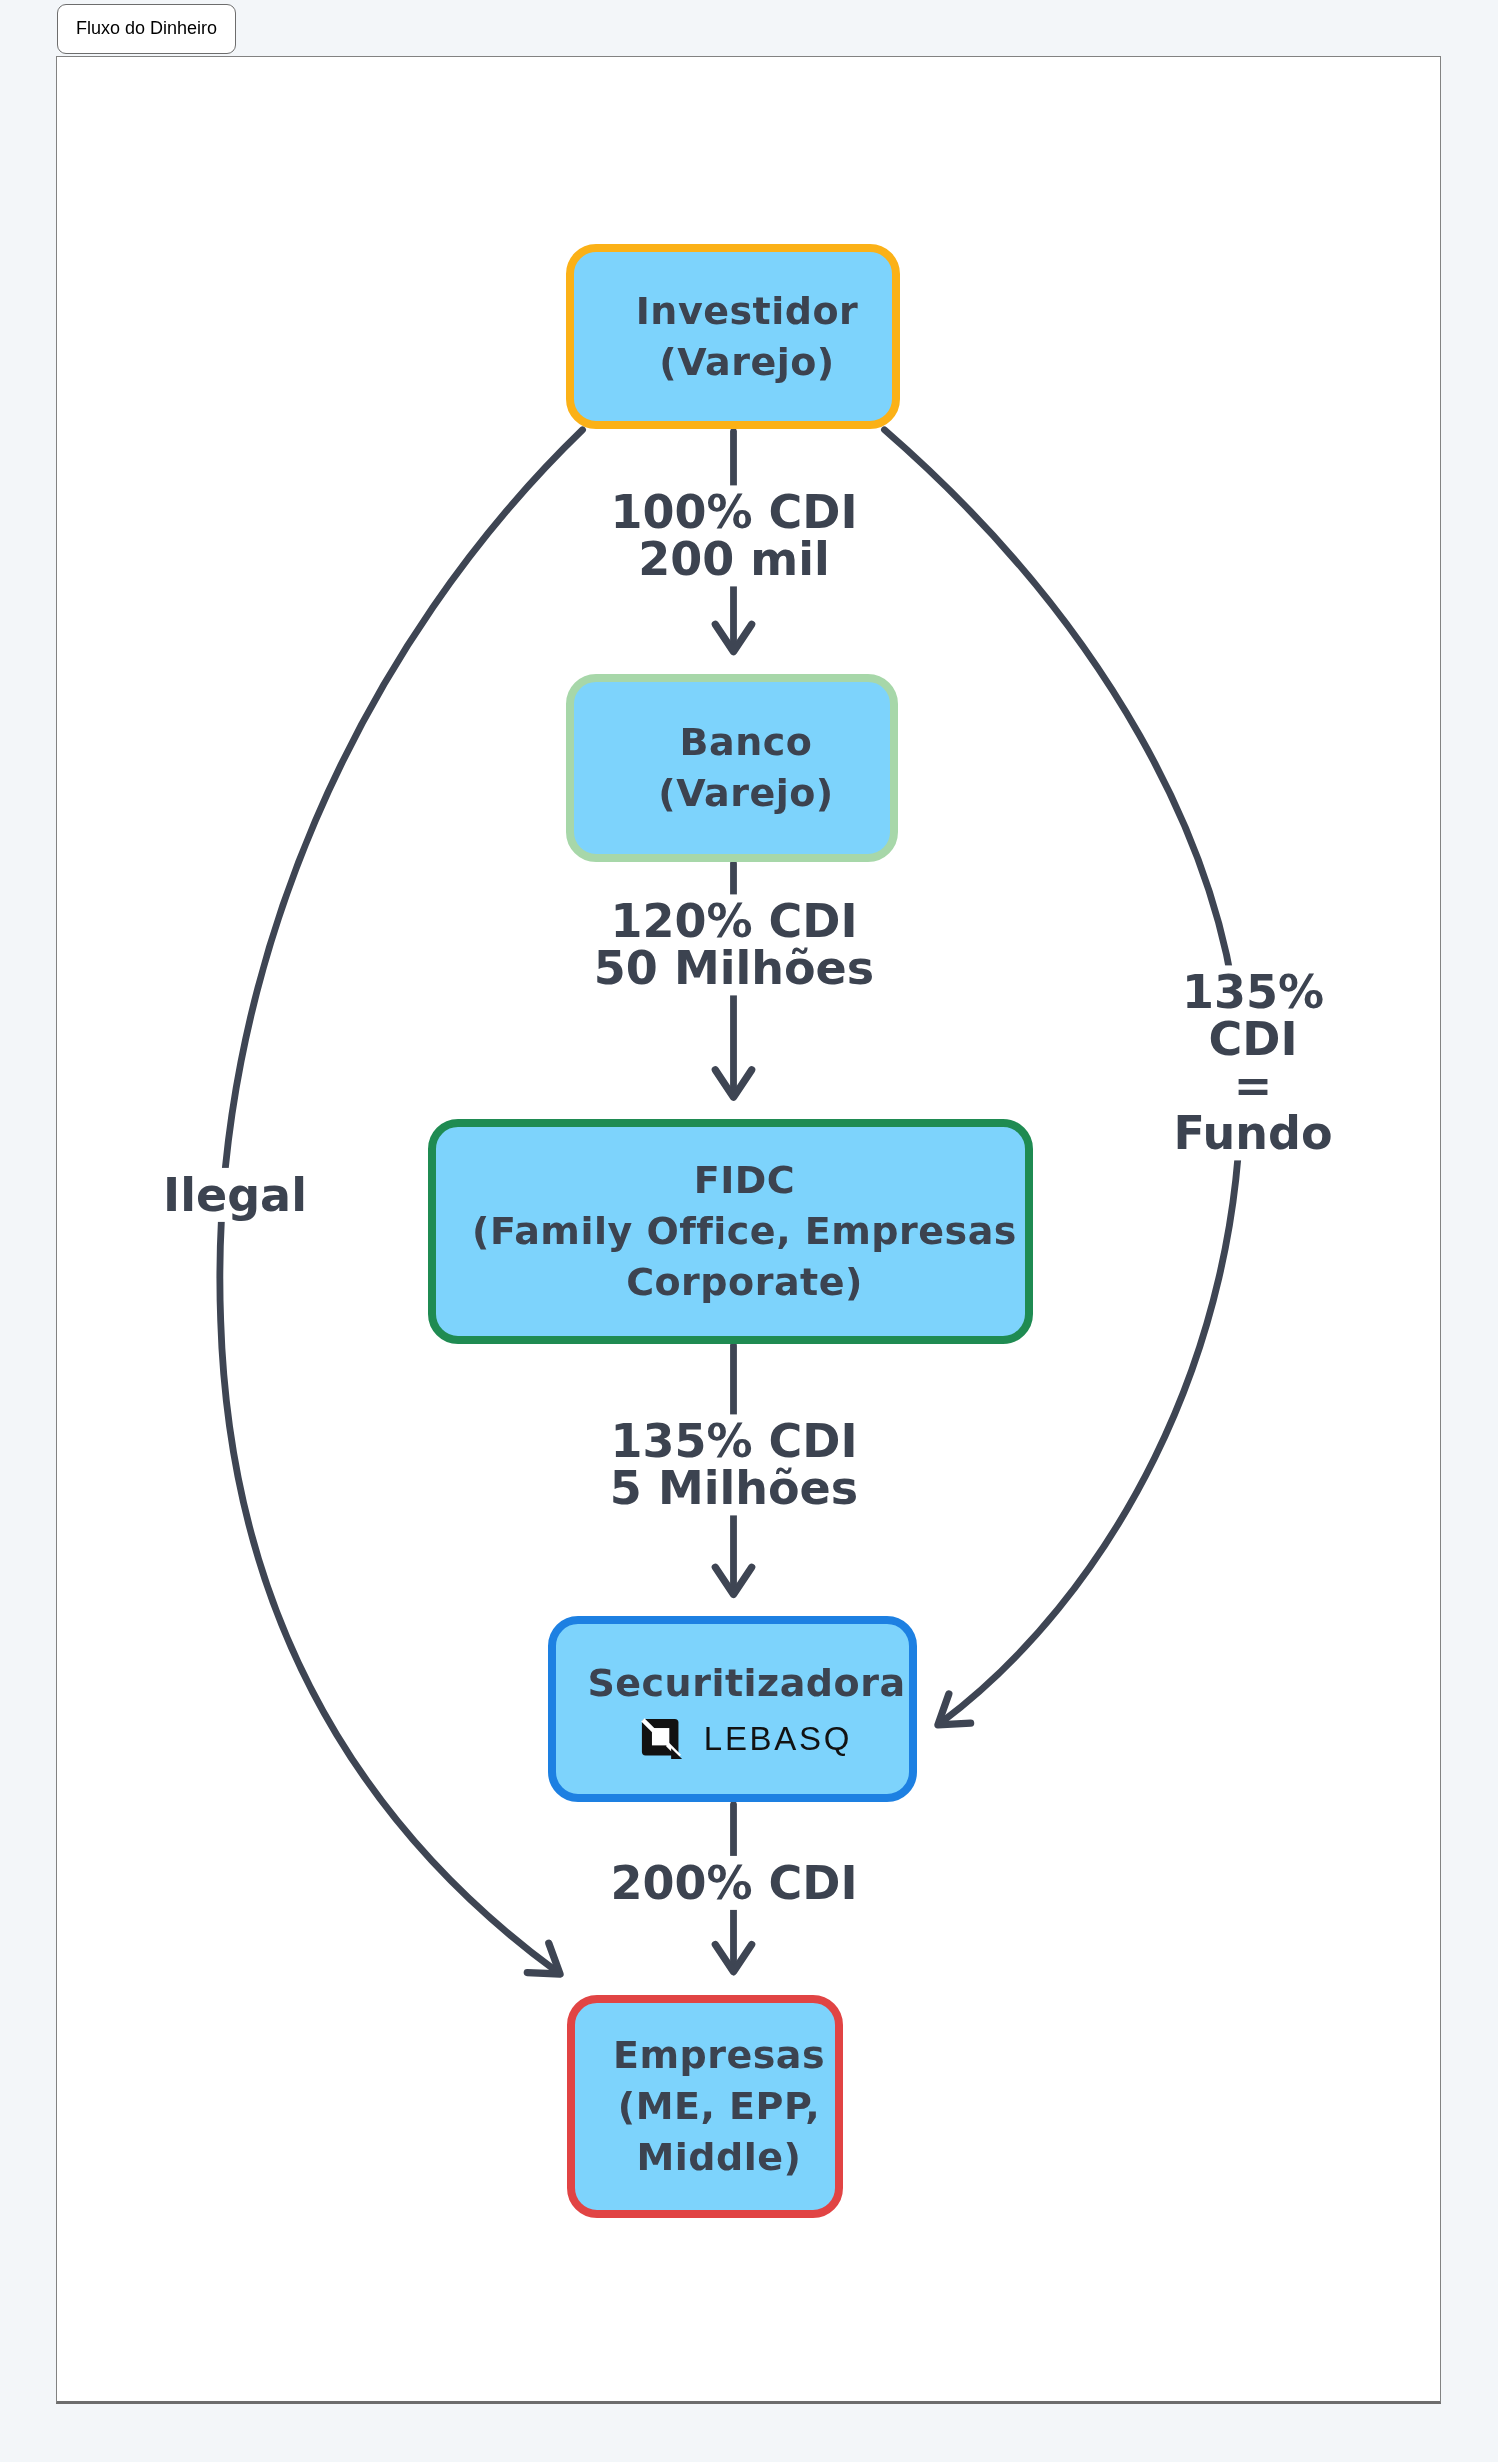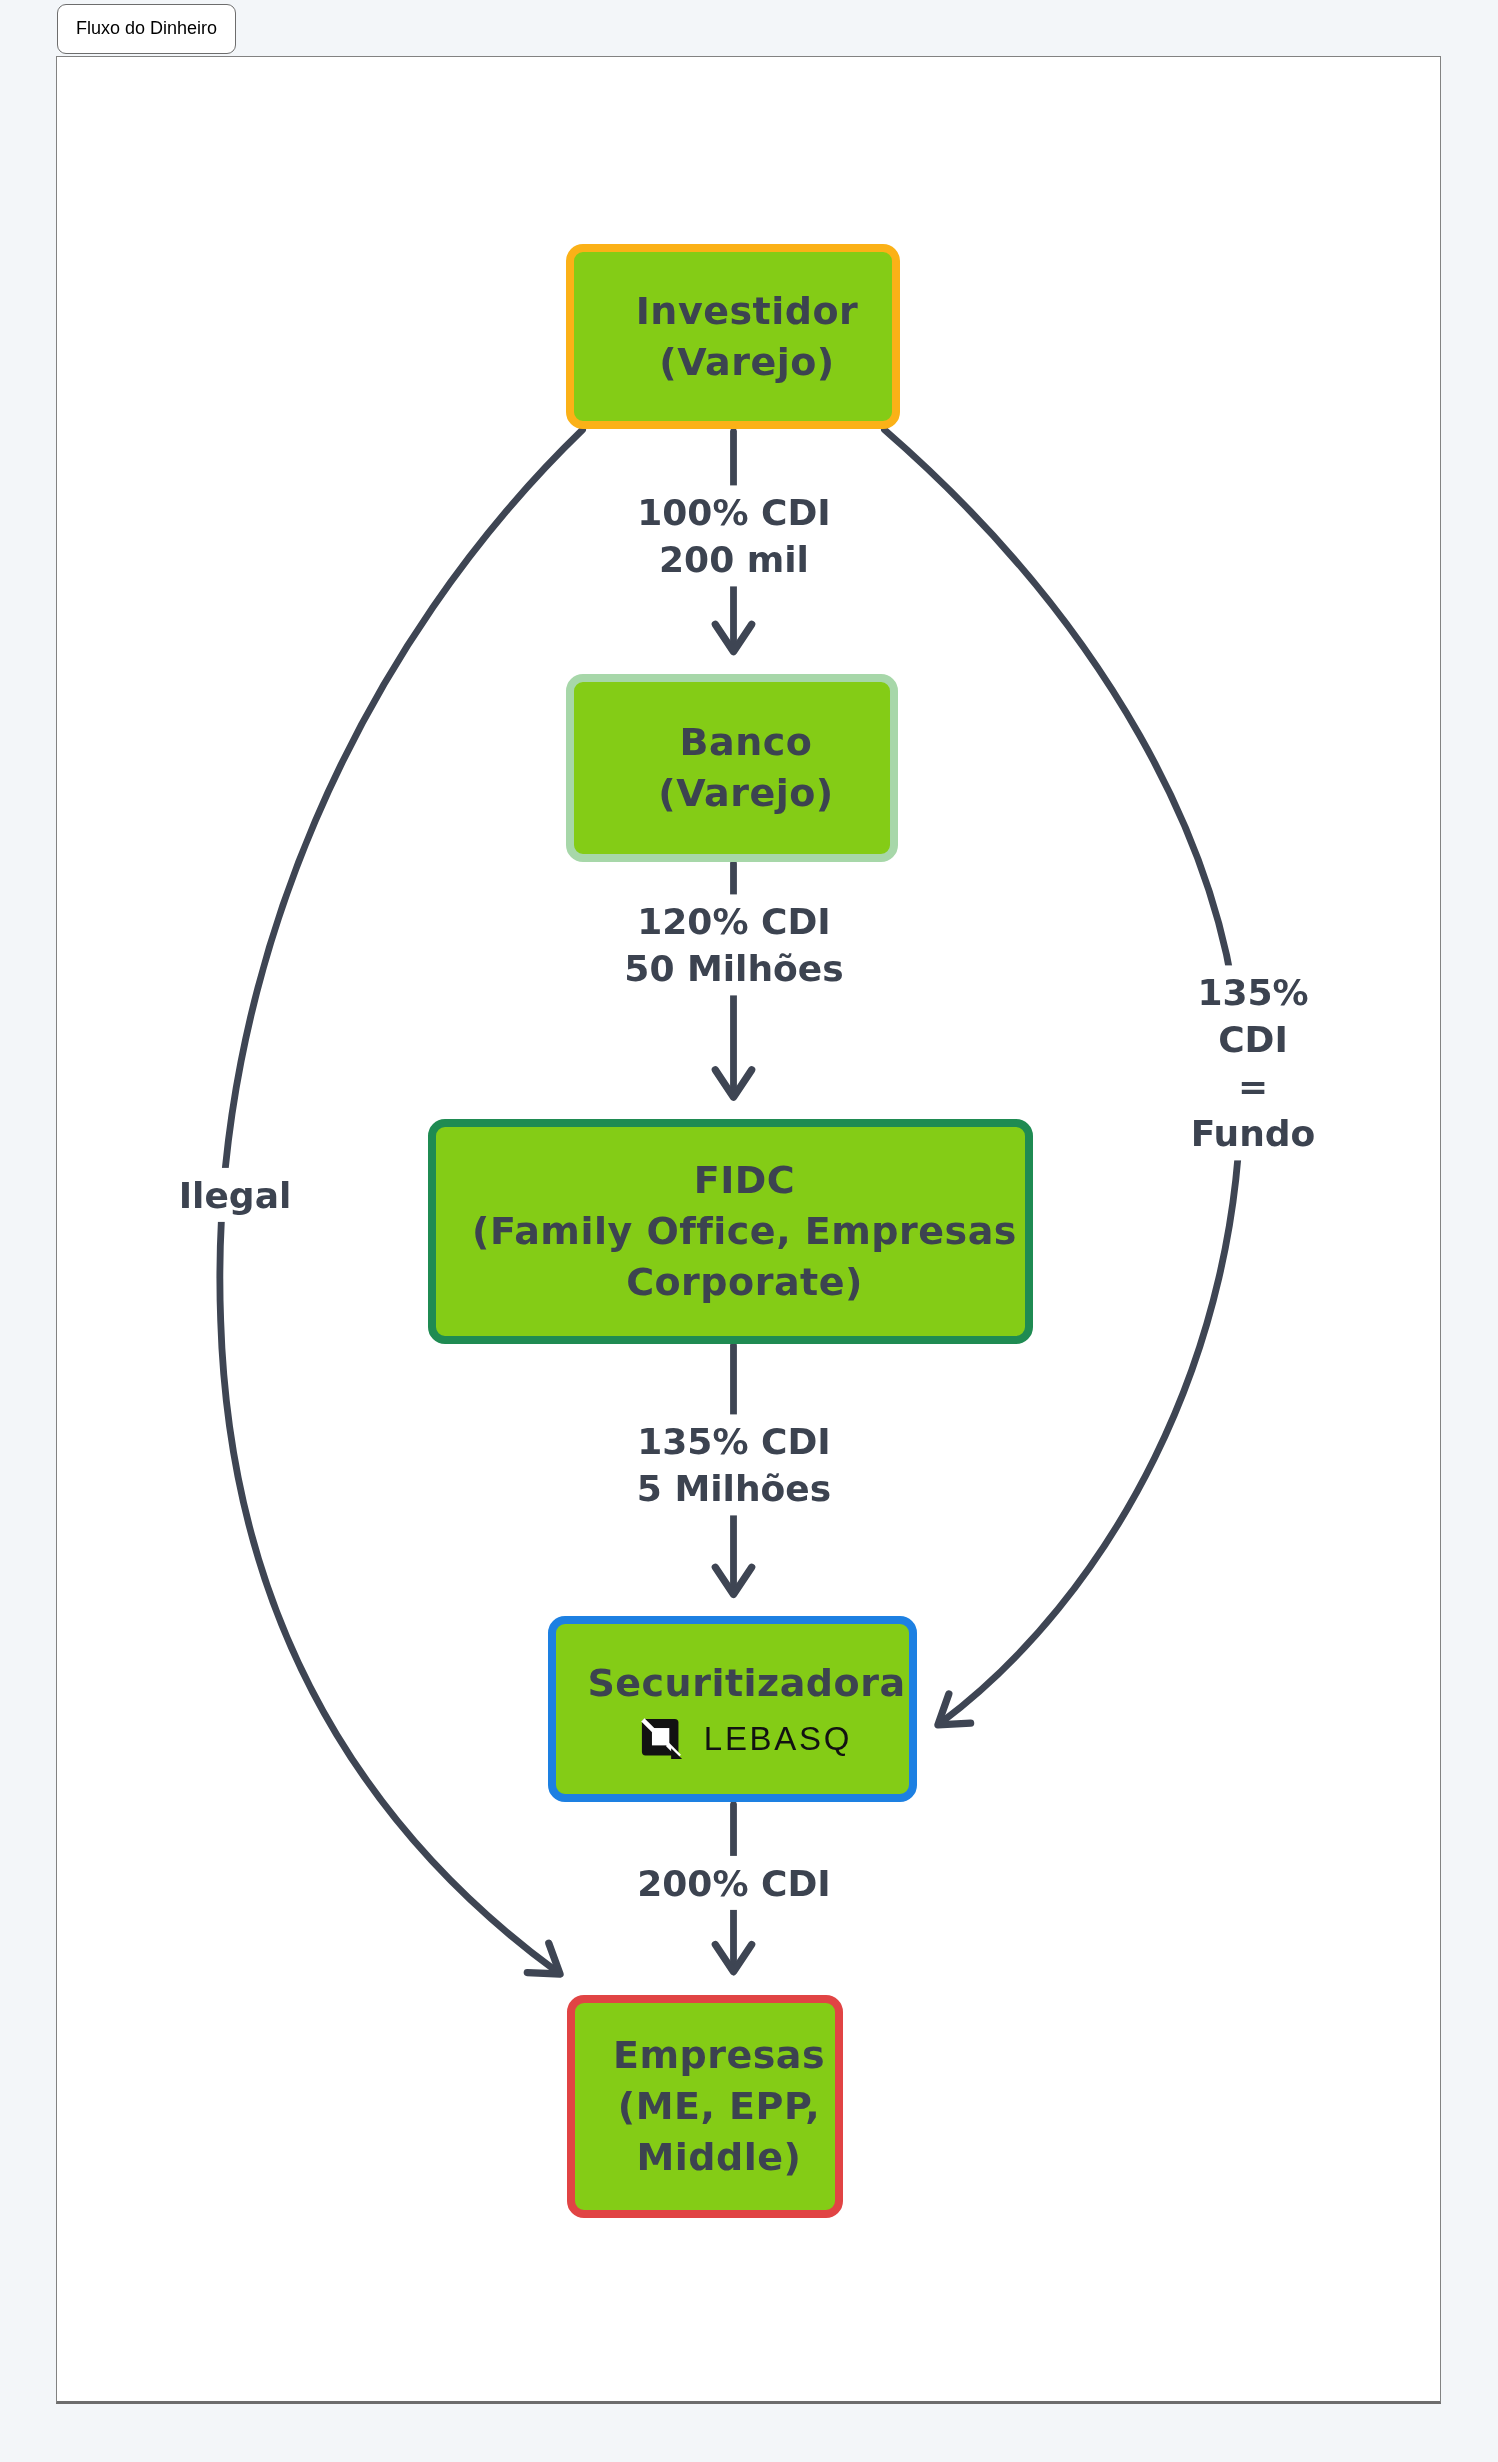--- a/index.html
+++ b/index.html
@@ -27,22 +27,22 @@
     background:#ffffff;
     border:1.8px solid #828282;
     border-bottom:3.6px solid #6d6d6d;
     box-sizing:content-box;
   }
   .edges-svg{position:absolute;left:0;top:0;}
   
   .node{
     position:absolute;
     box-sizing:border-box;
-    background:#84cc16;
-    border-radius:17px;
+    background:#7dd3fc;
+    border-radius:30px;
     display:flex;flex-direction:column;align-items:center;justify-content:center;
     z-index:3;
     padding-left:28px;
   }
   .node-text{
     white-space:pre-line;
     text-align:center;
     font-family:"DejaVu Sans", sans-serif;
     font-weight:700;
     font-size:38px;
@@ -58,21 +58,21 @@
   
   .edge-label{
     position:absolute;
     transform:translate(-50%,-50%);
     background:#ffffff;
     padding:3.6px 11px;
     white-space:pre-line;
     text-align:center;
     font-family:"DejaVu Sans", sans-serif;
     font-weight:700;
-    font-size:36px;
+    font-size:46px;
     line-height:47px;
     color:#3c4350;
     z-index:2;
   }
   
   .logo-row{
     display:flex;align-items:center;justify-content:center;
     gap:21px;margin-top:9px;
   }
   .logo-word{

